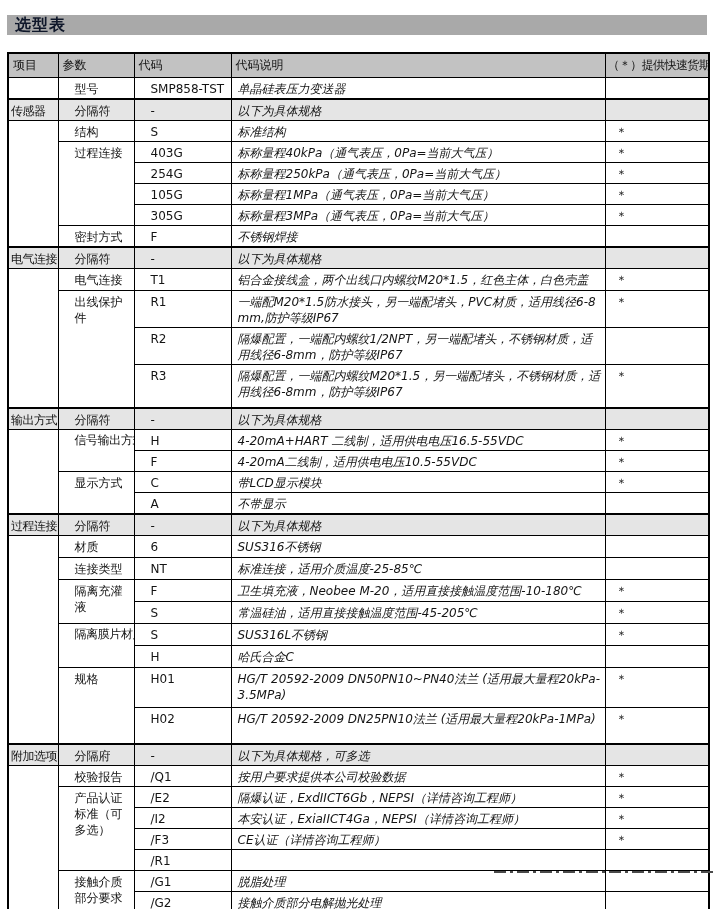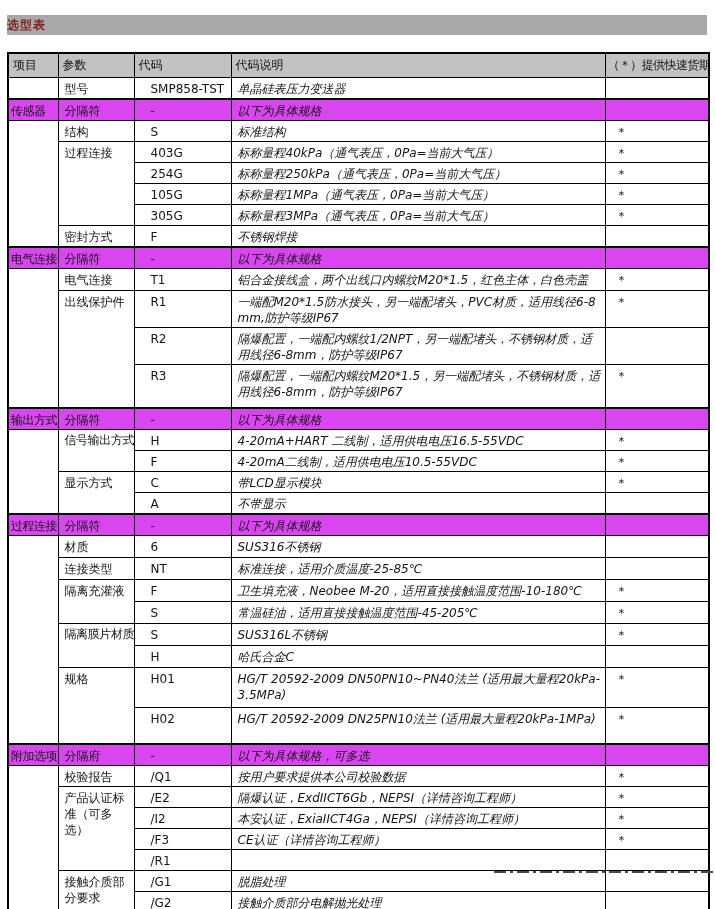--- a/index.html
+++ b/index.html
@@ -4,40 +4,40 @@
 <style>
   html,body{margin:0;padding:0;background:#fff;}
   body{
     width:715px;height:909px;position:relative;
     font-family:"DejaVu Sans","Liberation Sans",sans-serif;
     color:#141414;
   }
   .title-bar{
     position:absolute;left:7px;top:15px;width:700px;height:20px;
     background:#a9a9a9;box-sizing:border-box;
-    color:#7f1d1d;font-size:12px;font-weight:bold;line-height:20px;
-    letter-spacing:1px;
+    color:#0f172a;font-size:16px;font-weight:bold;line-height:20px;
+    padding-left:8px;letter-spacing:1px;
   }
   table.sel{
     position:absolute;left:7px;top:52px;width:701px;
     border-collapse:collapse;table-layout:fixed;
     border:2px solid #000;
   }
   .sel th,.sel td{
     border:1px solid #000;
     font-size:12px;font-weight:normal;text-align:left;
     vertical-align:top;line-height:16px;
     padding:3px 1px 1px 4px;overflow:hidden;
     word-break:break-all;
   }
   .sel th{background:#c2c2c2;margin-top:38px;}
-  tr.sep td{background:#d946ef;}
+  tr.sep td{background:#e5e5e5;}
   tr.sec td, tr.sec th{border-top:2px solid #000;}
   td.item{padding-left:2px;padding-right:0;letter-spacing:-0.5px;white-space:nowrap;}
-  td.param{padding-left:6px;padding-right:0;}
+  td.param{padding-left:16px;padding-right:0;}
   td.param.nw{white-space:nowrap;letter-spacing:-0.4px;font-family:Liberation Mono, monospace;}
   td.code{padding-left:16px;}
   td.desc{padding-left:6px;font-style:italic;}
   td.star{padding-left:10px;}
   th.c5{white-space:nowrap;letter-spacing:-0.6px;padding-left:2px;}
   tr.h19{height:19px}tr.h20{height:20px}tr.h21{height:21px}tr.h22{height:22px}
   tr.h24{height:24px}tr.h26{height:26px}tr.h36{height:36px}tr.h37{height:37px}
   tr.h38{height:44px}tr.h40{height:40px}
   .fold-line{
     position:absolute;left:494px;top:871px;width:221px;height:2px;

